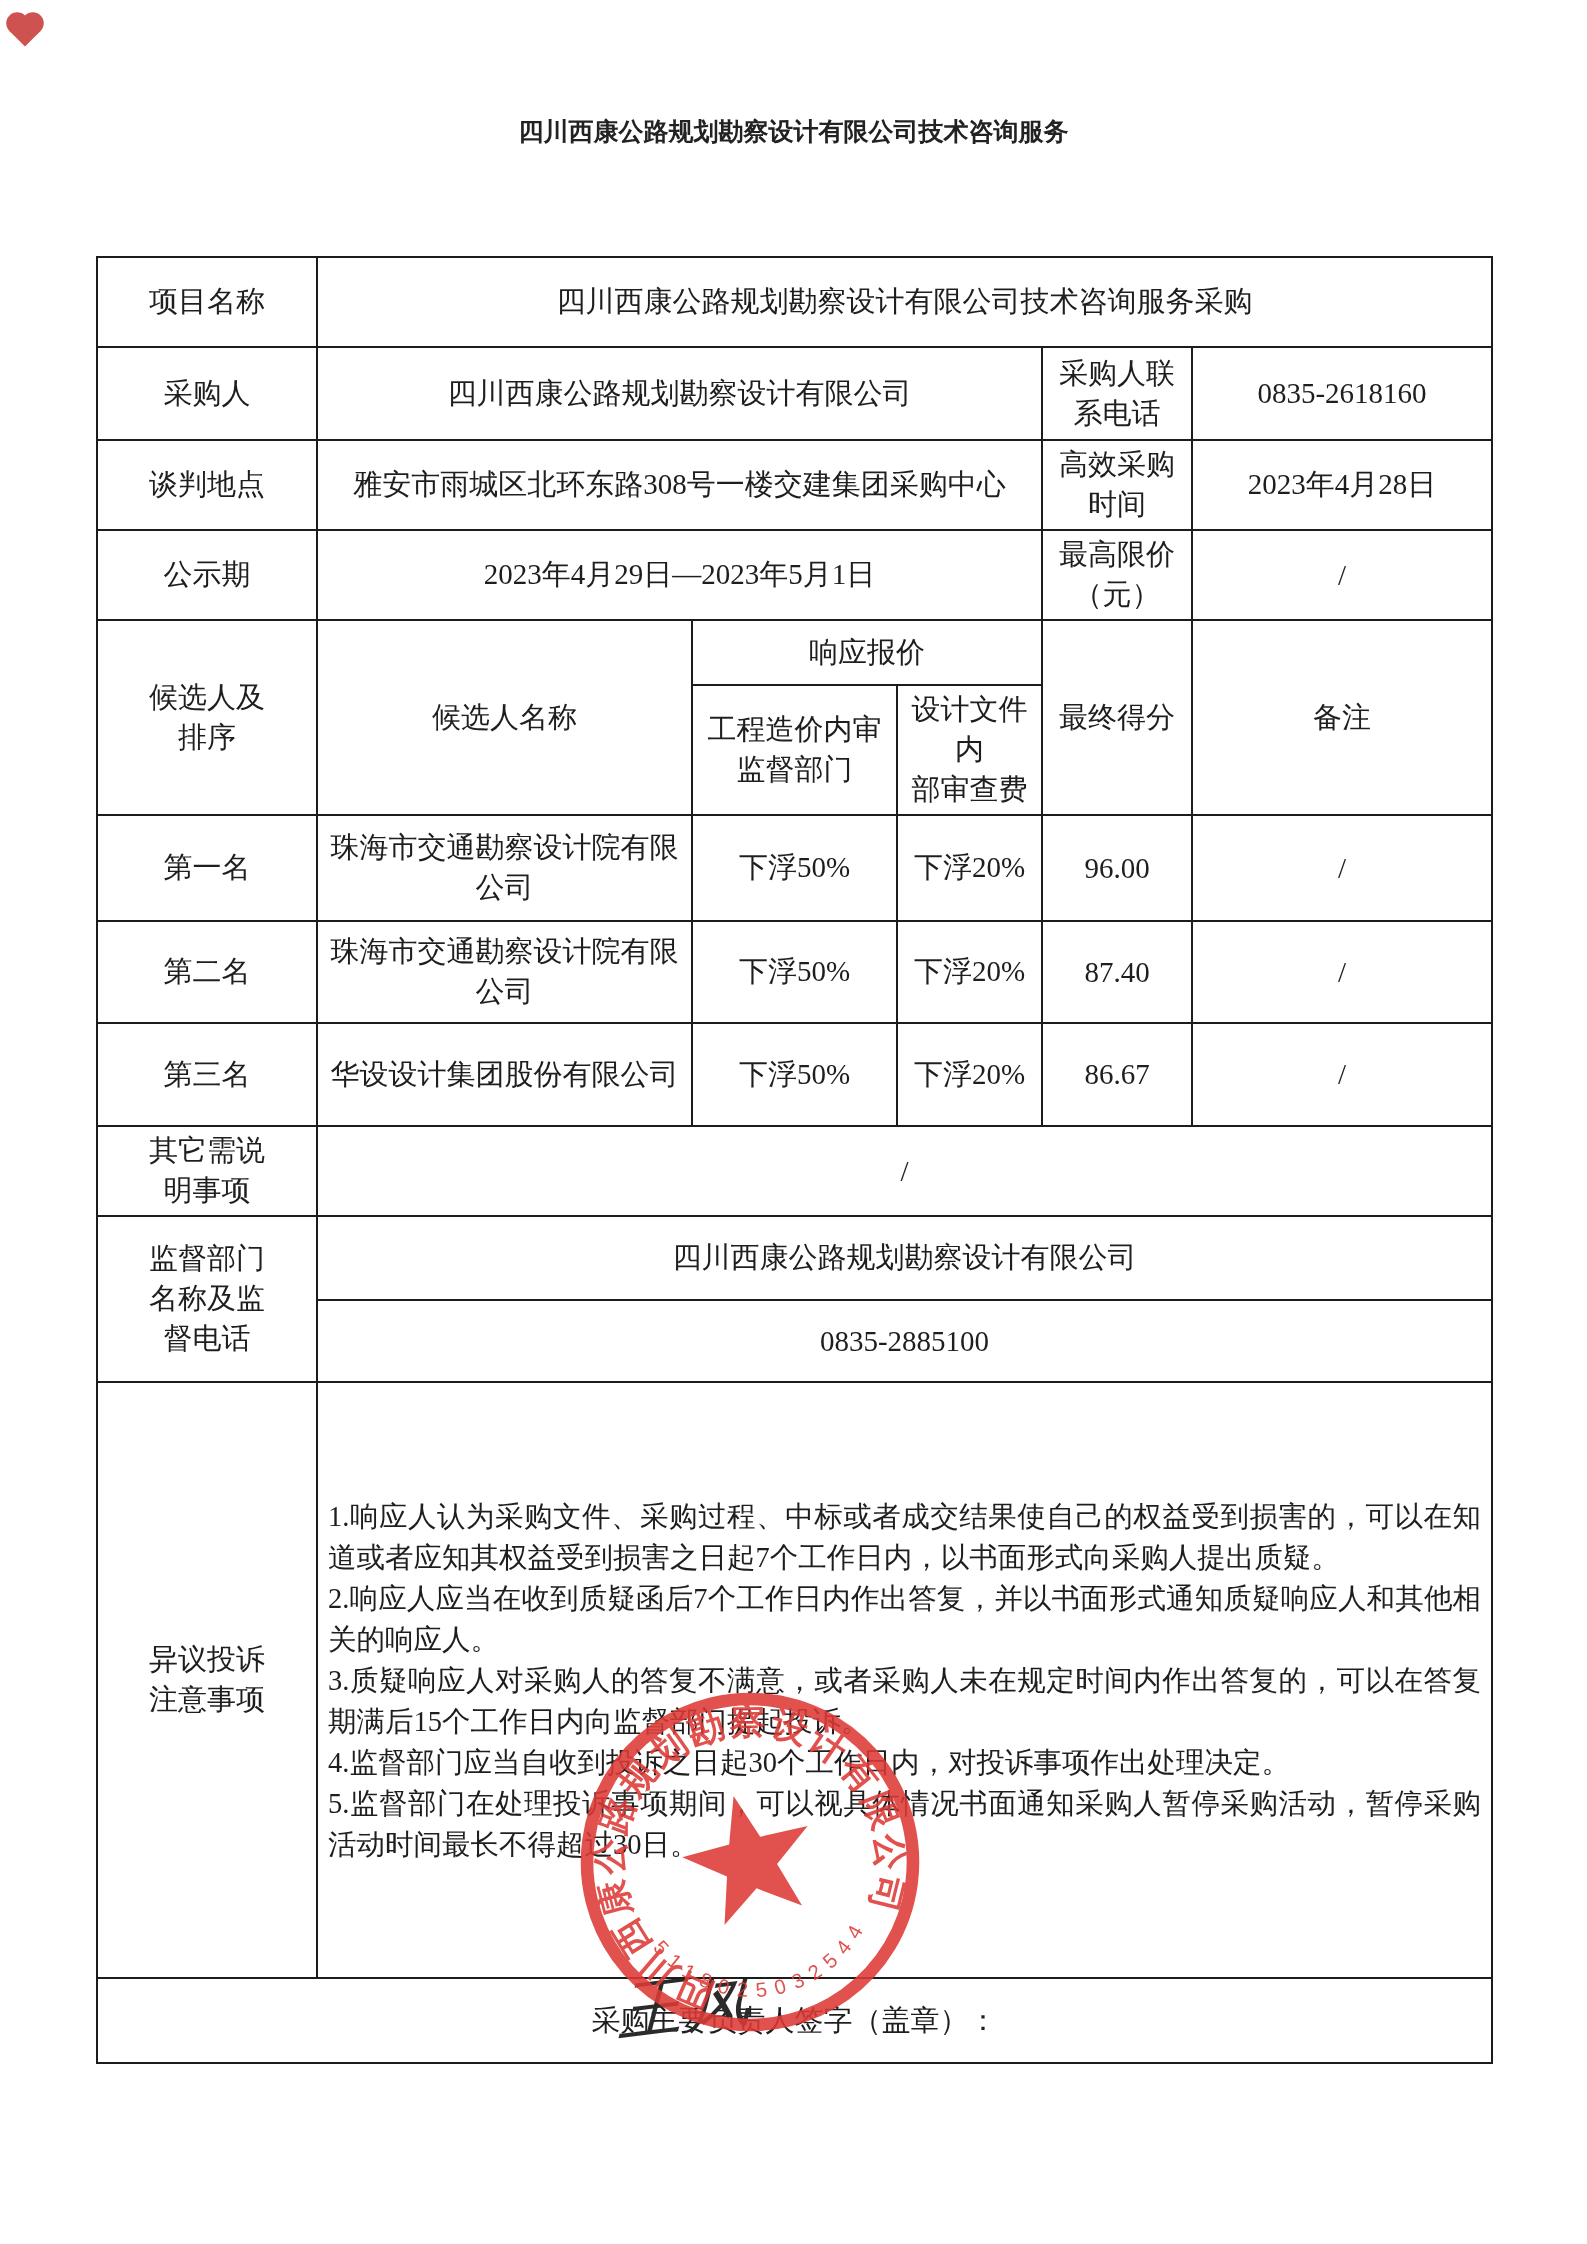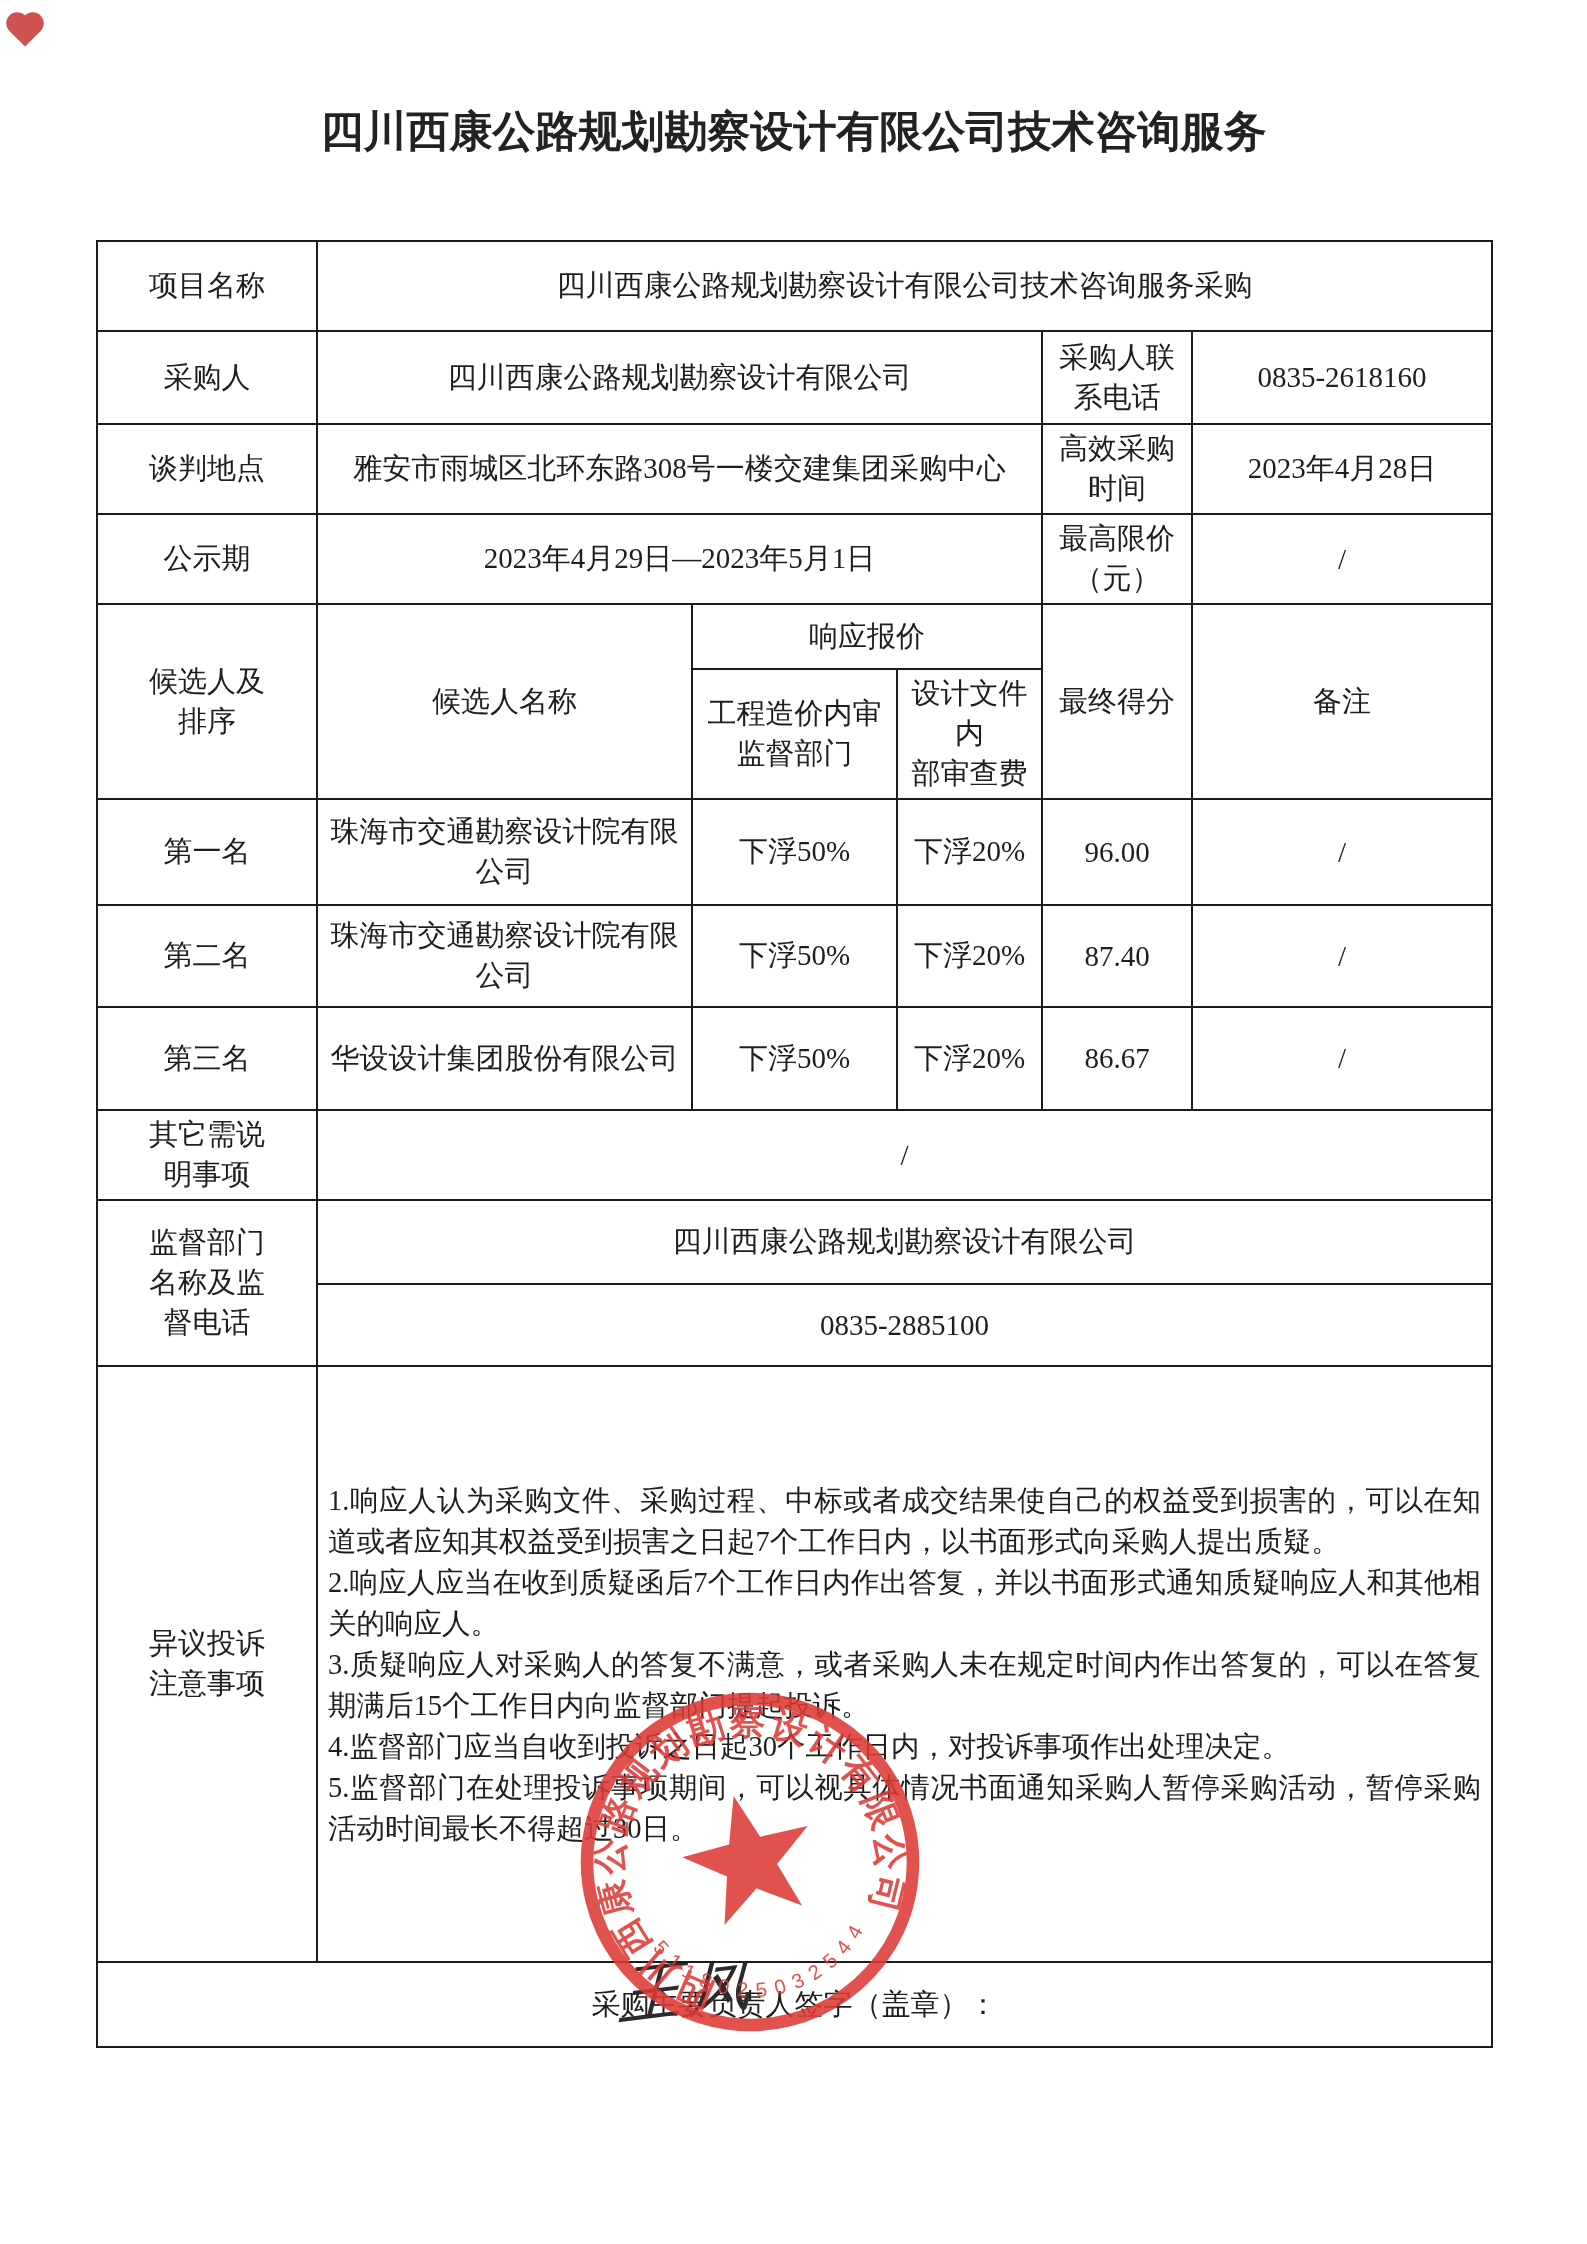--- a/index.html
+++ b/index.html
@@ -4,24 +4,24 @@
 <style>
   html,body { margin:0; padding:0; background:#e8e8e8; }
   .page {
     position:relative; width:1587px; height:2244px; margin:0 auto;
     background:#ffffff; overflow:hidden;
     font-family:"Liberation Serif","DejaVu Serif",serif; color:#1e1e1e;
   }
   .doc-title {
     position:absolute; top:104px; left:0; width:100%;
     text-align:center; font-family:"Liberation Sans","DejaVu Sans",sans-serif;
-    font-weight:bold; font-size:43px; line-height:54px; color:#222;
+    font-weight:bold; font-size:25px; line-height:54px; color:#222;
   }
   table.main {
-    position:absolute; left:96px; top:240px; width:1395px;
+    position:absolute; left:96px; top:256px; width:1395px;
     border-collapse:collapse; table-layout:fixed;
   }
   table.main td {
     border:2px solid #1c1c1c; font-size:29px; padding:4px 10px;
     text-align:center; vertical-align:middle; overflow:hidden;
   }
   td.lbl  { text-align:left; padding-left:14px; white-space:pre-line; }
   td.clbl { text-align:center; white-space:pre-line; }
   td.lft  { text-align:left; padding-left:14px; }
   td.big-slash { font-size:34px; }

